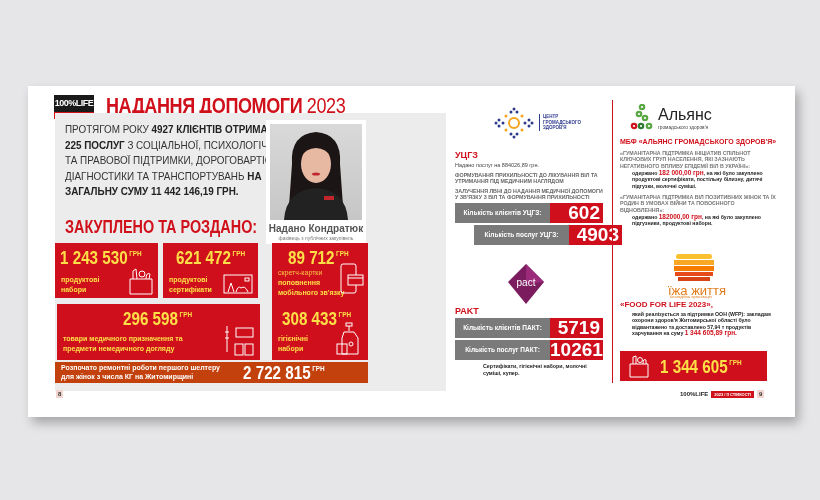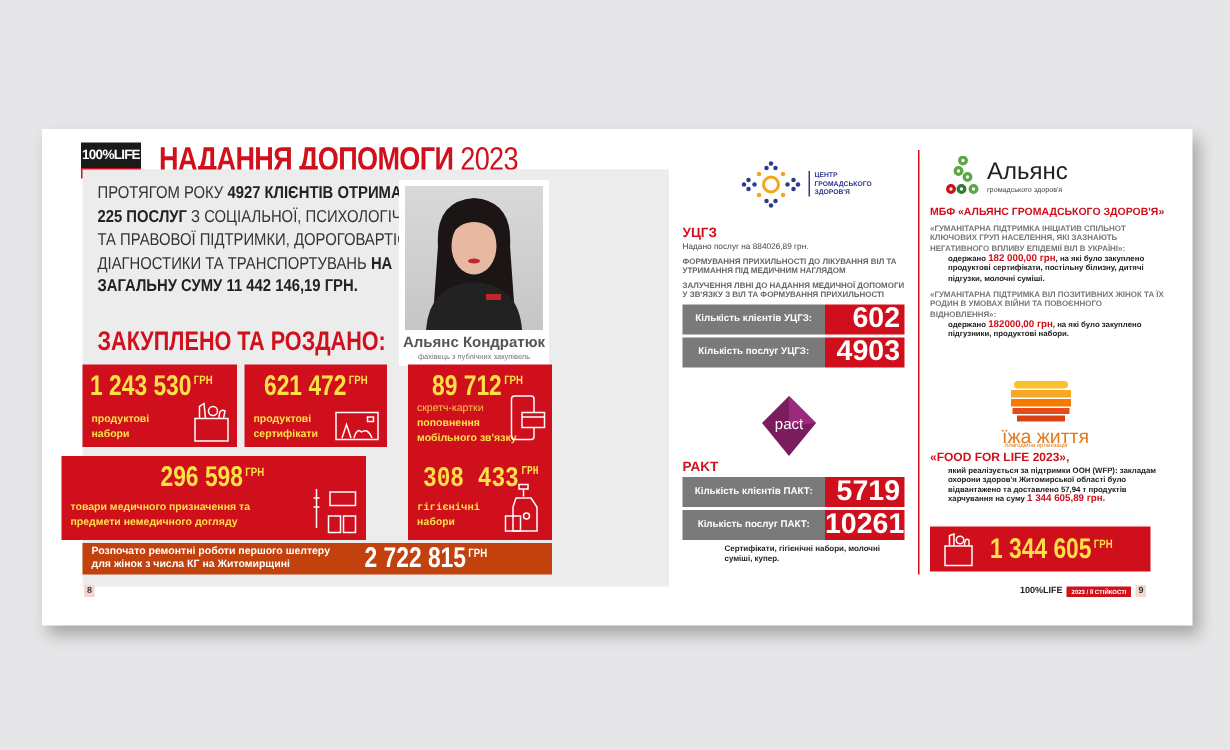--- a/index.html
+++ b/index.html
@@ -64,21 +64,21 @@
     <div class="photo">
       <svg width="92" height="96" viewBox="0 0 92 96">
         <path d="M22 40 Q20 10 46 8 Q72 10 70 40 L74 96 L18 96 Z" fill="#1c1515"></path>
         <ellipse cx="46" cy="40" rx="15" ry="19" fill="#e7b9a3"></ellipse>
         <path d="M30 34 Q34 14 46 16 Q60 16 62 34 Q56 24 46 24 Q36 24 30 34Z" fill="#1c1515"></path>
         <ellipse cx="46" cy="50" rx="4" ry="1.6" fill="#c0262c"></ellipse>
         <path d="M14 96 Q16 66 46 64 Q76 66 78 96 Z" fill="#222"></path>
         <rect x="54" y="72" width="10" height="4" fill="#c0262c"></rect>
       </svg>
     </div>
-    <div class="person-name">Альянс Кондратюк</div>
+    <div class="person-name">Надано Кондратюк</div>
     <div class="person-role">фахівець з публічних закупівель</div>
   </div>
 
   <div class="abs subtitle">ЗАКУПЛЕНО ТА РОЗДАНО:</div>
 
   <div class="abs rbox" style="left:27px;top:157px;width:103px;height:55px;">
     <div class="amount" style="left:5px;top:4px;"><span>1 243 530</span><sup>ГРН</sup></div>
     <div class="lbl" style="left:6px;top:32px;">
         <div>продуктові</div>
         <div>набори</div>
@@ -117,37 +117,37 @@
       </div>
     <svg class="ico" style="left:68px;top:20px;" width="24" height="32" viewBox="0 0 24 32">
       <g fill="none" stroke="#fff" stroke-width="1">
           <rect x="1" y="1" width="15" height="29" rx="2"></rect>
           <rect x="8" y="12" width="15" height="10" fill="#cf0f1c"></rect>
           <line x1="8" y1="15" x2="23" y2="15"></line>
         </g>
     </svg>
   </div>
 
-  <div class="abs rbox" style="left:13px;top:218px;width:203px;height:56px;">
+  <div class="abs rbox" style="left:29px;top:218px;width:203px;height:56px;">
     <div class="amount" style="left:66px;top:4px;"><span>296 598</span><sup>ГРН</sup></div>
     <div class="lbl" style="left:6px;top:30px;">
         <div>товари медичного призначення та</div>
         <div>предмети немедичного догляду</div>
       </div>
     <svg class="ico" style="left:166px;top:20px;" width="32" height="32" viewBox="0 0 32 32">
       <g fill="none" stroke="#fff" stroke-width="1">
           <path d="M4 2 L4 28 M2 8 L6 8 M2 14 L6 14"></path>
           <rect x="13" y="4" width="17" height="9"></rect>
           <rect x="12" y="20" width="8" height="11"></rect>
           <rect x="22" y="20" width="8" height="11"></rect>
         </g>
     </svg>
   </div>
 
-  <div class="abs rbox" style="left:244px;top:218px;width:96px;height:56px;font-family:Liberation Mono, monospace;">
+  <div class="abs rbox" style="left:244px;top:218px;width:96px;height:56px;">
     <div class="amount" style="left:10px;top:4px;"><span>308 433</span><sup>ГРН</sup></div>
     <div class="lbl" style="left:6px;top:30px;">
         <div>гігієнічні</div>
         <div>набори</div>
       </div>
     <svg class="ico" style="left:64px;top:18px;" width="26" height="34" viewBox="0 0 26 34">
       <g fill="none" stroke="#fff" stroke-width="1">
           <rect x="10" y="1" width="6" height="3"></rect>
           <path d="M13 4 L13 9 M8 10 L18 10 L22 16 L22 32 L6 32 L6 16 Z"></path>
           <rect x="1" y="22" width="10" height="10"></rect>
@@ -201,21 +201,21 @@
 
   <div class="abs org-title" style="left:427px;top:64px;">УЦГЗ</div>
   <div class="abs small" style="left:427px;top:76px;width:150px;">Надано послуг на 884026,89 грн.</div>
   <div class="abs caps" style="left:427px;top:86px;width:150px;">ФОРМУВАННЯ ПРИХИЛЬНОСТІ ДО ЛІКУВАННЯ ВІЛ ТА УТРИМАННЯ ПІД МЕДИЧНИМ НАГЛЯДОМ</div>
   <div class="abs caps" style="left:427px;top:102px;width:150px;">ЗАЛУЧЕННЯ ЛВНІ ДО НАДАННЯ МЕДИЧНОЇ ДОПОМОГИ У ЗВ'ЯЗКУ З ВІЛ ТА ФОРМУВАННЯ ПРИХИЛЬНОСТІ</div>
 
   <div class="statrow" style="left:427px;top:117px;">
     <div class="k">Кількість клієнтів УЦГЗ:</div>
     <div class="v">602</div>
   </div>
-  <div class="statrow" style="left:427px;top:139px;">
+  <div class="statrow" style="left:446px;top:139px;">
     <div class="k">Кількість послуг УЦГЗ:</div>
     <div class="v">4903</div>
   </div>
 
   <div class="abs" style="left:480px;top:178px;">
     <svg width="36" height="40" viewBox="0 0 36 40">
       <path d="M18 0 L36 18 L18 40 L0 18 Z" fill="#7a1c5e"></path>
       <path d="M18 0 L36 18 L18 20 Z" fill="#9c2a7a"></path>
       <text x="18" y="22" text-anchor="middle" font-size="10" fill="#fff" font-family="Liberation Sans, sans-serif">pact</text>
     </svg>

